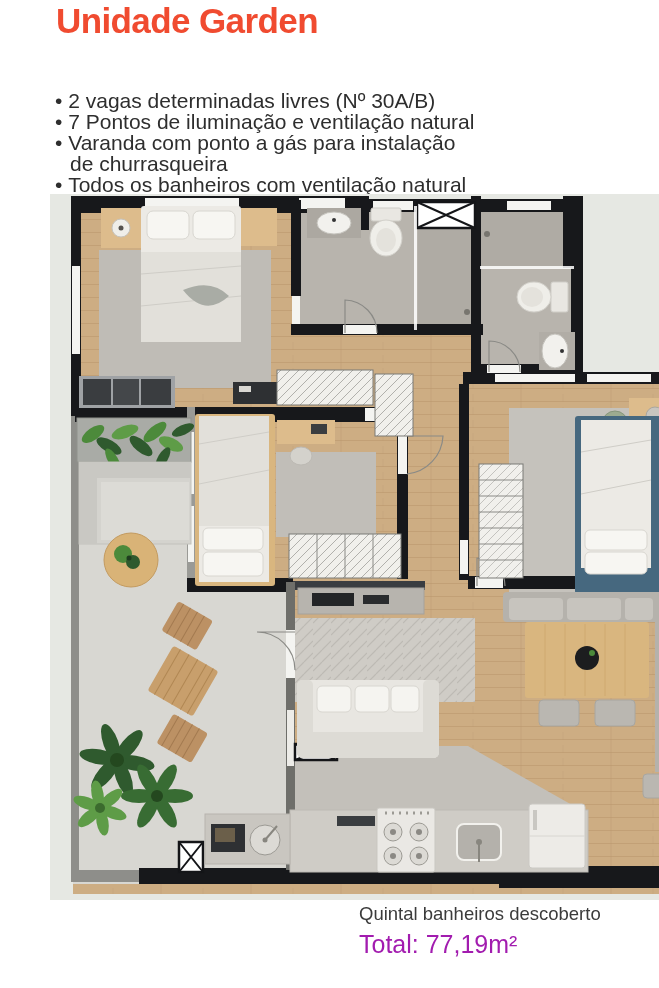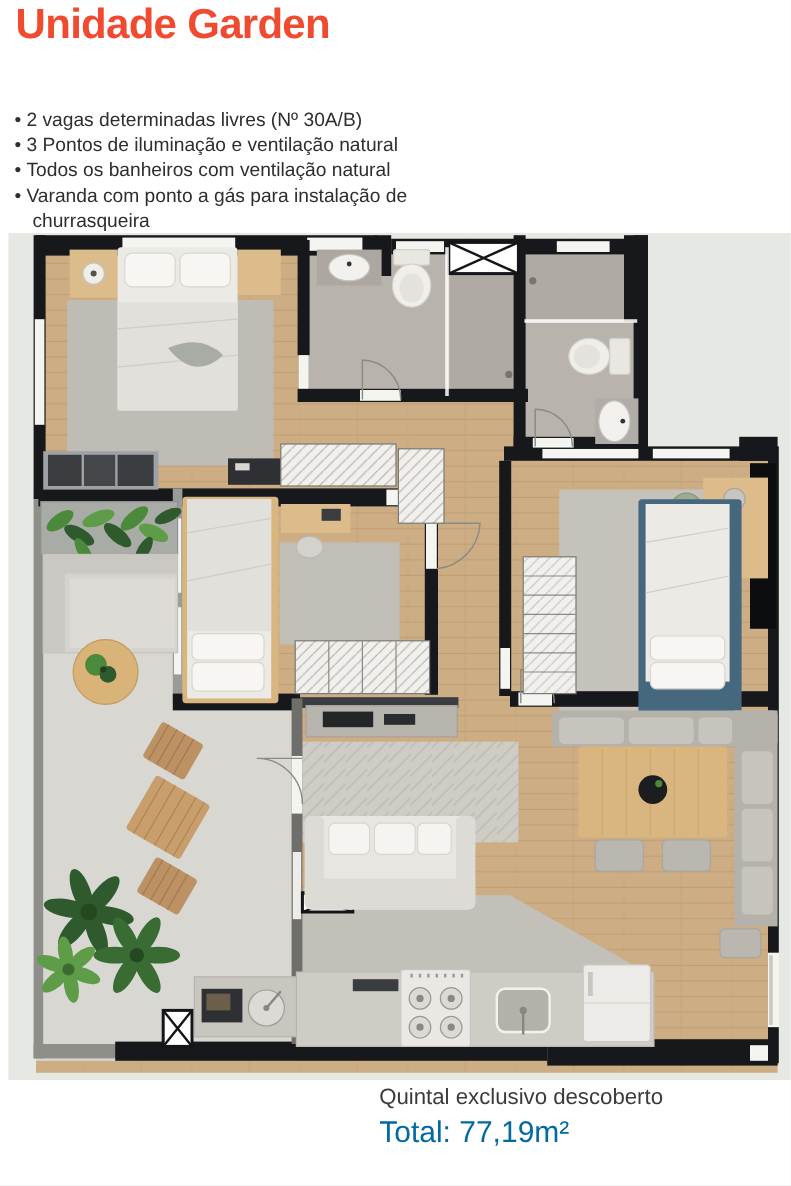--- a/index.html
+++ b/index.html
@@ -1,54 +1,54 @@
 <!DOCTYPE html>
 <html><head>
 <meta charset="utf-8">
 <style>
   html,body{margin:0;padding:0;}
   body{
     width:659px;height:988px;background:#ffffff;position:relative;overflow:hidden;
     font-family:"Liberation Sans", sans-serif;
   }
-  .page{position:absolute;inset:0;}
+  .page{position:absolute;inset:0;margin-left:43px;}
   .header{position:absolute;left:13px;top:1px;}
   .title-line{
     color:#F04B30;font-size:35px;font-weight:800;line-height:40px;letter-spacing:-0.6px;
   }
   .features{
     position:absolute;left:12px;top:90px;margin:0;padding:0;list-style:none;
-    font-size:16px;line-height:21px;color:#2E2E2E;max-width:425px;
+    font-size:21px;line-height:21px;color:#2E2E2E;max-width:425px;
   }
   .features li{padding-left:15px;text-indent:-15px;}
   .features li::before{content:"\2022\00a0";color:#2E2E2E;}
   .plan-wrap{position:absolute;left:0;top:194px;width:659px;height:710px;}
   .plan-wrap svg{display:block;}
   .footer{
     position:absolute;left:316px;top:902px;color:#3B3B3B;
     font-size:18.5px;line-height:23px;
   }
   .footer .total{
-    color:#0369a1;font-size:25px;line-height:30px;margin-top:4px;font-weight:500;
+    color:#a21caf;font-size:25px;line-height:30px;margin-top:4px;font-weight:500;
   }
 </style>
 </head>
 <body>
 
 <div class="page">
 
   <div class="header">
     <div class="title-line">Unidade Garden</div>
   </div>
 
   <ul class="features">
     <li>2 vagas determinadas livres (Nº 30A/B)</li>
-    <li>3 Pontos de iluminação e ventilação natural</li>
+    <li>7 Pontos de iluminação e ventilação natural</li>
+    <li>Varanda com ponto a gás para instalação de churrasqueira</li>
     <li>Todos os banheiros com ventilação natural</li>
-    <li>Varanda com ponto a gás para instalação de churrasqueira</li>
   </ul>
 
   <div class="plan-wrap">
   <svg width="659" height="710" viewBox="0 0 659 710" xmlns="http://www.w3.org/2000/svg">
     <defs>
       <pattern id="wood" width="90" height="13" patternUnits="userSpaceOnUse">
         <rect width="90" height="13" fill="#CDAD83"></rect>
         <path d="M0,12.5 H90" stroke="#B8946A" stroke-width="1" opacity="0.5"></path>
         <path d="M28,0 V13" stroke="#B8946A" stroke-width="1" opacity="0.35"></path>
         <path d="M70,5 V13" stroke="#B8946A" stroke-width="1" opacity="0.25"></path>
@@ -374,17 +374,17 @@
         <rect x="172" y="634" width="20" height="14" fill="#6B5F4A"></rect>
         <circle cx="222" cy="646" r="15" fill="#DCDAD5" stroke="#9C9A94"></circle>
         <path d="M222,646 L234,632" stroke="#88867F" stroke-width="2"></path>
         <circle cx="222" cy="646" r="2.5" fill="#88867F"></circle>
       </g>
     </g>
   </svg>
   </div>
 
   <div class="footer">
-    <div>Quintal exclusivo descoberto</div>
+    <div>Quintal banheiros descoberto</div>
     <div class="total">Total: 77,19m²</div>
   </div>
 
 </div>
 
 </body></html>

